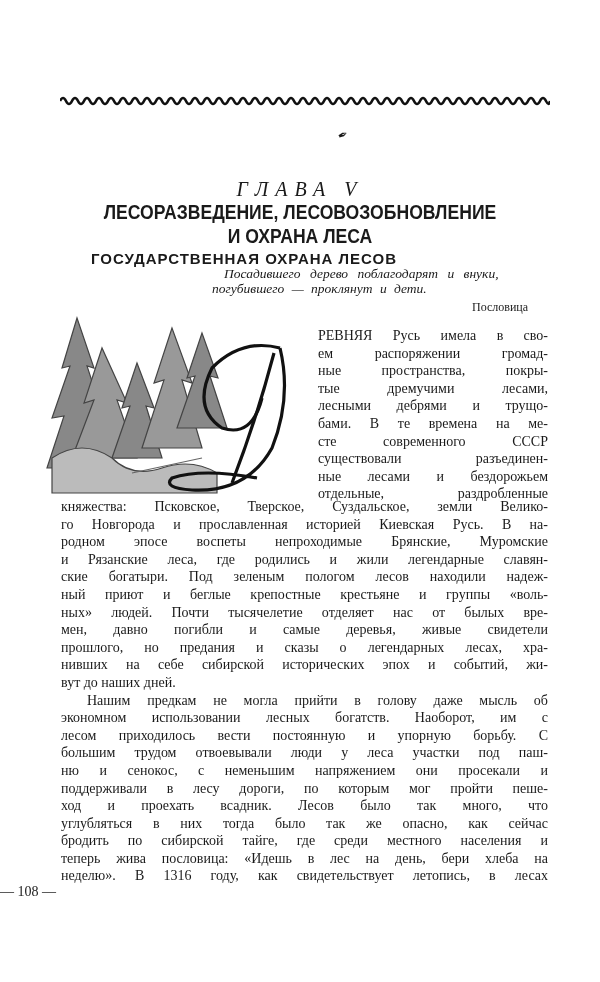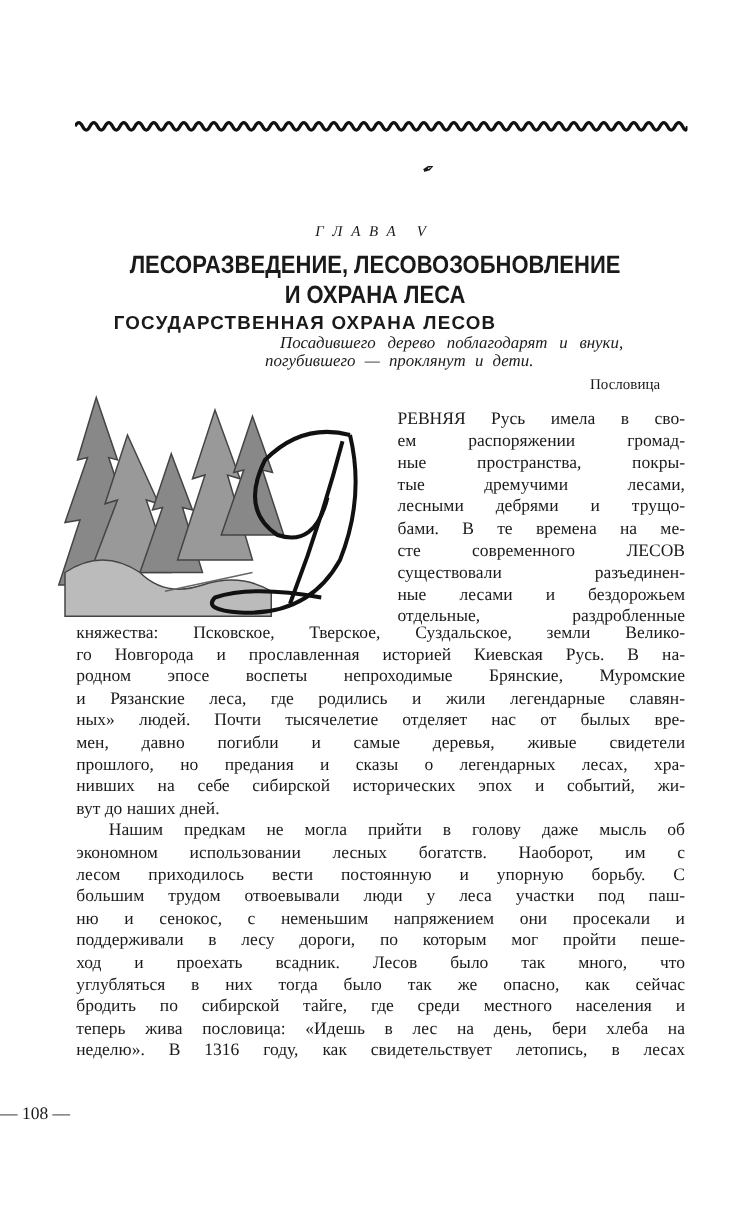--- a/index.html
+++ b/index.html
@@ -1,19 +1,19 @@
 <!DOCTYPE html>
 <html><head>
   <meta charset="utf-8">
   <style>
     html, body { margin:0; padding:0; background:#ffffff; }
     body { width:600px; height:982px; position:relative; overflow:hidden; color:#1a1a1a; font-family:"Liberation Serif", serif; }
     .wavy { position:absolute; left:60px; top:94px; width:490px; height:14px; }
     .orn { position:absolute; left:338px; top:128px; font-size:12px; transform:rotate(-25deg); }
-    .chapter { position:absolute; left:0; width:600px; top:178px; text-align:center; font-style:italic; font-size:12px; letter-spacing:7px; }
+    .chapter { position:absolute; left:0; width:600px; top:178px; text-align:center; font-style:italic; font-size:20px; letter-spacing:7px; }
     .title { position:absolute; left:0; width:600px; top:200px; text-align:center; font-family:"Liberation Sans", sans-serif; font-weight:bold; font-size:20px; line-height:24px; transform:scaleX(0.88); }
     .subtitle { position:absolute; left:0; width:488px; top:250px; text-align:center; font-family:"Liberation Sans", sans-serif; font-weight:bold; font-size:15px; letter-spacing:1px; }
     .epi { position:absolute; left:212px; top:266px; width:345px; font-style:italic; font-size:13.5px; line-height:15px; }
     .epi div { white-space:nowrap; }
     .epi .l1 { padding-left:12px; word-spacing:6px; }
     .epi .l2 { word-spacing:4px; }
     .epi-src { position:absolute; left:472px; top:300px; font-size:12px; }
     .illus { position:absolute; left:42px; top:308px; width:265px; height:190px; }
     .text { position:absolute; font-size:14px; line-height:17.6px; font-family:"Liberation Serif", serif; }
     .text div { text-align:justify; text-align-last:justify; white-space:nowrap; height:17.6px; }
@@ -62,31 +62,33 @@
   </g>
 </svg>
 
 <div class="text col">
   <div>РЕВНЯЯ Русь имела в сво-</div>
   <div>ем распоряжении громад-</div>
   <div>ные пространства, покры-</div>
   <div>тые дремучими лесами,</div>
   <div>лесными дебрями и трущо-</div>
   <div>бами. В те времена на ме-</div>
-  <div>сте современного ЛЕСОВ</div>
+  <div>сте современного СССР</div>
   <div>существовали разъединен-</div>
   <div>ные лесами и бездорожьем</div>
   <div>отдельные, раздробленные</div>
 </div>
 
 <div class="text full">
   <div>княжества: Псковское, Тверское, Суздальское, земли Велико-</div>
   <div>го Новгорода и прославленная историей Киевская Русь. В на-</div>
   <div>родном эпосе воспеты непроходимые Брянские, Муромские</div>
   <div>и Рязанские леса, где родились и жили легендарные славян-</div>
+  <div>ские богатыри. Под зеленым пологом лесов находили надеж-</div>
+  <div>ный приют и беглые крепостные крестьяне и группы «воль-</div>
   <div>ных» людей. Почти тысячелетие отделяет нас от былых вре-</div>
   <div>мен, давно погибли и самые деревья, живые свидетели</div>
   <div>прошлого, но предания и сказы о легендарных лесах, хра-</div>
   <div>нивших на себе сибирской исторических эпох и событий, жи-</div>
   <div class="last">вут до наших дней.</div>
   <div class="indent">Нашим предкам не могла прийти в голову даже мысль об</div>
   <div>экономном использовании лесных богатств. Наоборот, им с</div>
   <div>лесом приходилось вести постоянную и упорную борьбу. С</div>
   <div>большим трудом отвоевывали люди у леса участки под паш-</div>
   <div>ню и сенокос, с неменьшим напряжением они просекали и</div>

